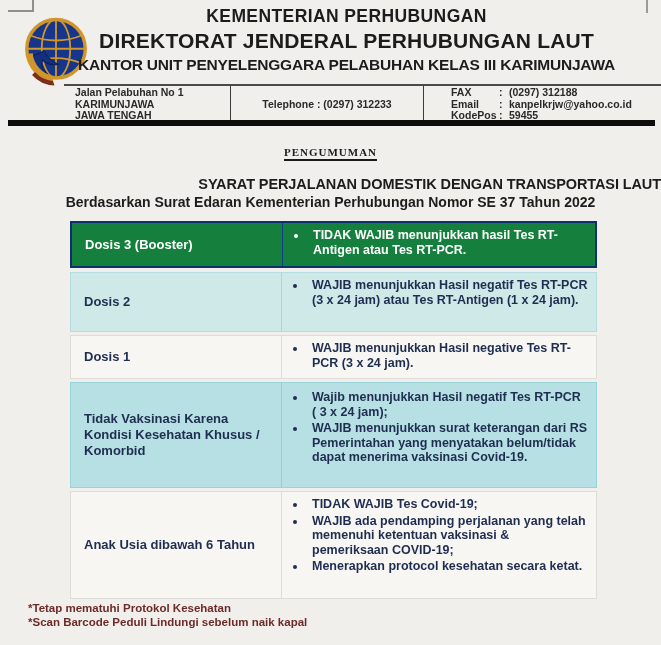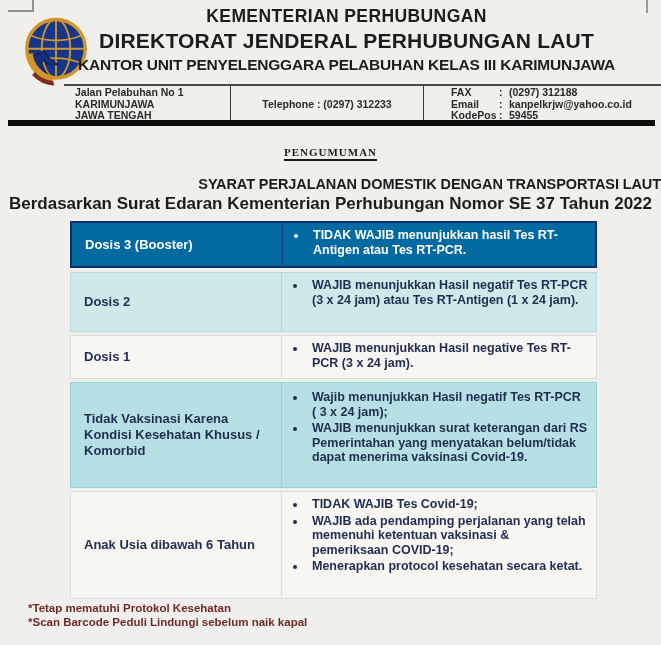--- a/index.html
+++ b/index.html
@@ -33,33 +33,33 @@
   .c3 .sep{width:10px;text-align:left;}
   .thick-rule{position:absolute;left:8px;right:6px;top:120px;height:5.5px;background:#0d0d0d;}
 
   
   .heading{position:absolute;left:0;right:0;top:142px;text-align:center;}
   .heading span{font-size:11px;font-weight:bold;letter-spacing:1px;
     border-bottom:2px solid #1a1a1a;padding-bottom:1px;font-family:Liberation Serif, serif;}
   .title{position:absolute;left:0;right:0;top:176px;text-align:right;
     font-size:14.5px;font-weight:bold;letter-spacing:-.1px;}
   .subtitle{position:absolute;left:0;right:0;top:194px;text-align:center;
-    font-size:17px;font-weight:bold;}
+    font-size:14px;font-weight:bold;}
 
   
   .reqtable{position:absolute;left:70px;top:221px;width:527px;}
   .row{display:grid;grid-template-columns:210px 1fr;margin-bottom:3px;}
   .row .cat{display:flex;align-items:center;padding:4px 18px 4px 13px;
     font-size:13px;font-weight:bold;line-height:1.22;}
   .row .reqs{padding:5px 8px 5px 0;border-left:1px solid rgba(0,0,0,.10);}
   .row ul{margin:0;padding-left:25px;}
   .row li{font-size:12.5px;font-weight:bold;line-height:14.5px;padding-left:5px;margin-bottom:2px;}
   .row li:last-child{margin-bottom:0;}
 
-  .row.blue{background:#0369a1;border:2px solid #0e2f6e;min-height:43px;}
+  .row.blue{background:#15803d;border:2px solid #0e2f6e;min-height:43px;}
   .row.blue .cat,.row.blue li{color:#ffffff;}
   .row.blue .reqs{border-left-color:#0e3f8e;}
   .row.blue{margin-bottom:4px;}
 
   .row.cyanlight{background:#cfe9e9;border:1px solid #b5dde0;min-height:58px;}
   .row.cyan{background:#b6e0e4;border:1px solid #96d3da;min-height:104px;}
   .row.white{background:#f7f6f3;border:1px solid #dedcd6;}
   .row.white.r3{min-height:42px;}
   .row.cyan.r4 .reqs{padding-top:7px;}
   .row.white.r5{min-height:106px;}

